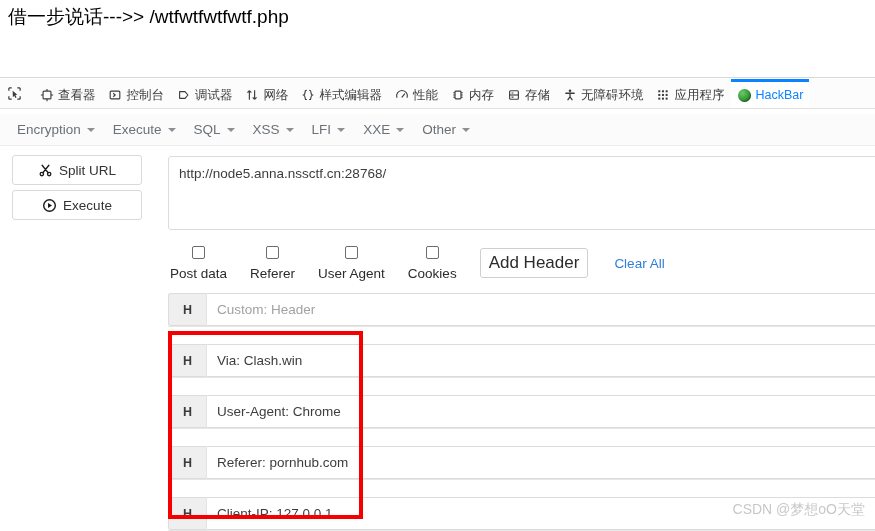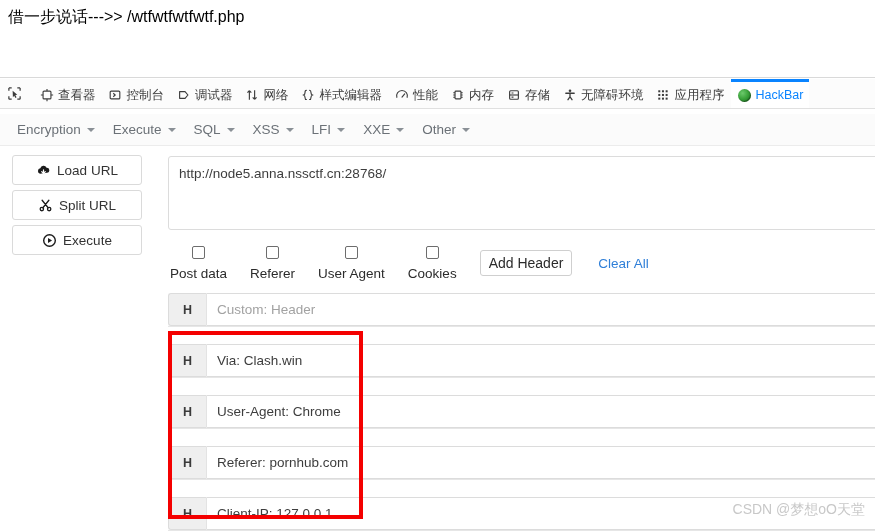--- a/index.html
+++ b/index.html
@@ -23,21 +23,21 @@
     width: 875px;
     height: 78px;
     background: #ffffff;
     border-bottom: 1px solid #d9d9d9;
     box-sizing: border-box;
   }
   #page-title-text {
     position: absolute;
     left: 8px;
     top: 5px;
-    font-size: 16px;
+    font-size: 19px;
     line-height: 24px;
     color: #000000;
     white-space: nowrap;
     font-family: "Liberation Sans", "DejaVu Sans", sans-serif;
   }
 
   
   #devtools-toolbar {
     position: absolute;
     left: 0;
@@ -219,21 +219,21 @@
     border: 1.5px solid #6d6d6d;
     border-radius: 2px;
     background: #ffffff;
     display: inline-block;
     box-sizing: border-box;
   }
   #add-header-btn {
     border: 1px solid #cfcfcf;
     border-radius: 3px;
     background: #ffffff;
-    font-size: 14px;
+    font-size: 17px;
     color: #2b2b2b;
     padding: 4px 8px;
     margin-right: 26px;
     cursor: pointer;
     font-family: "Liberation Sans", "DejaVu Sans", sans-serif;
   }
   #clear-all-link {
     font-size: 13.5px;
     color: #2f7fd8;
     cursor: pointer;
@@ -479,29 +479,20 @@
     <div class="menu-item">
       <span>Other</span>
       <span class="caret"></span>
     </div>
   </div>
 
   <div id="action-buttons">
     <div class="act-btn">
       <span class="b-ico">
         <svg width="15" height="15" viewBox="0 0 16 16">
-          <path d="M4.3 11.4A2.9 2.9 0 0 1 4.6 5.7 3.6 3.6 0 0 1 11.3 5a2.7 2.7 0 0 1 .4 5.4z" fill="#1b1b1b"></path>
-          <path d="M8 7.2v3.6M8 11.2l-1.9-2M8 11.2l1.9-2" stroke="#ffffff" stroke-width="1.3" fill="none" stroke-linecap="round"></path>
-        </svg>
-      </span>
-      <span>Load URL</span>
-    </div>
-    <div class="act-btn">
-      <span class="b-ico">
-        <svg width="15" height="15" viewBox="0 0 16 16">
           <circle cx="4.1" cy="11.8" r="1.8" fill="none" stroke="#1b1b1b" stroke-width="1.4"></circle>
           <circle cx="11.9" cy="11.8" r="1.8" fill="none" stroke="#1b1b1b" stroke-width="1.4"></circle>
           <path d="M5.2 10.4L11.6 2.4M10.8 10.4L4.4 2.4" stroke="#1b1b1b" stroke-width="1.4" stroke-linecap="round"></path>
         </svg>
       </span>
       <span>Split URL</span>
     </div>
     <div class="act-btn">
       <span class="b-ico">
         <svg width="15" height="15" viewBox="0 0 16 16">

